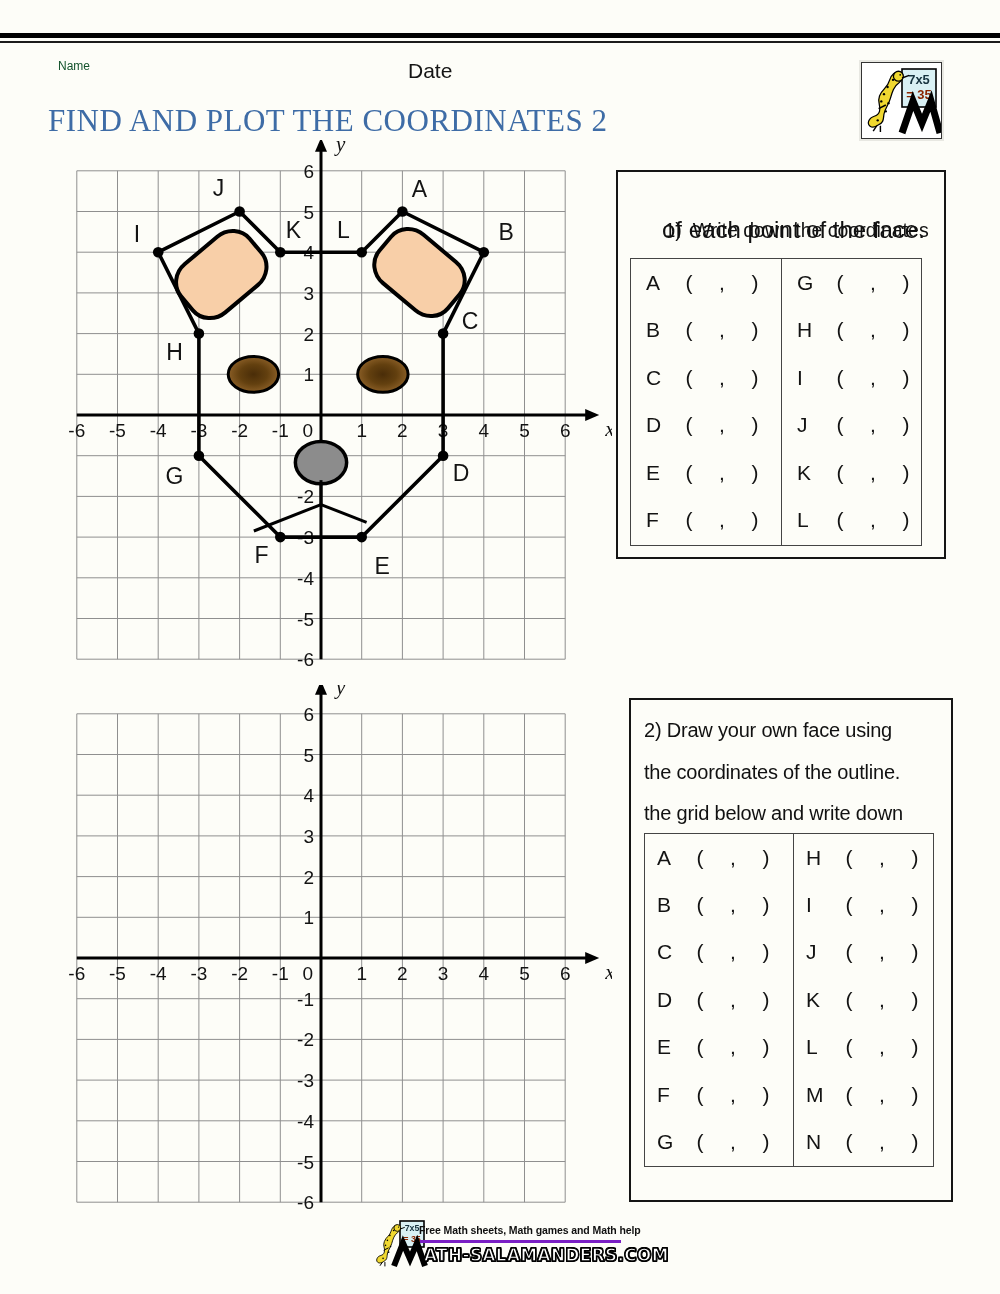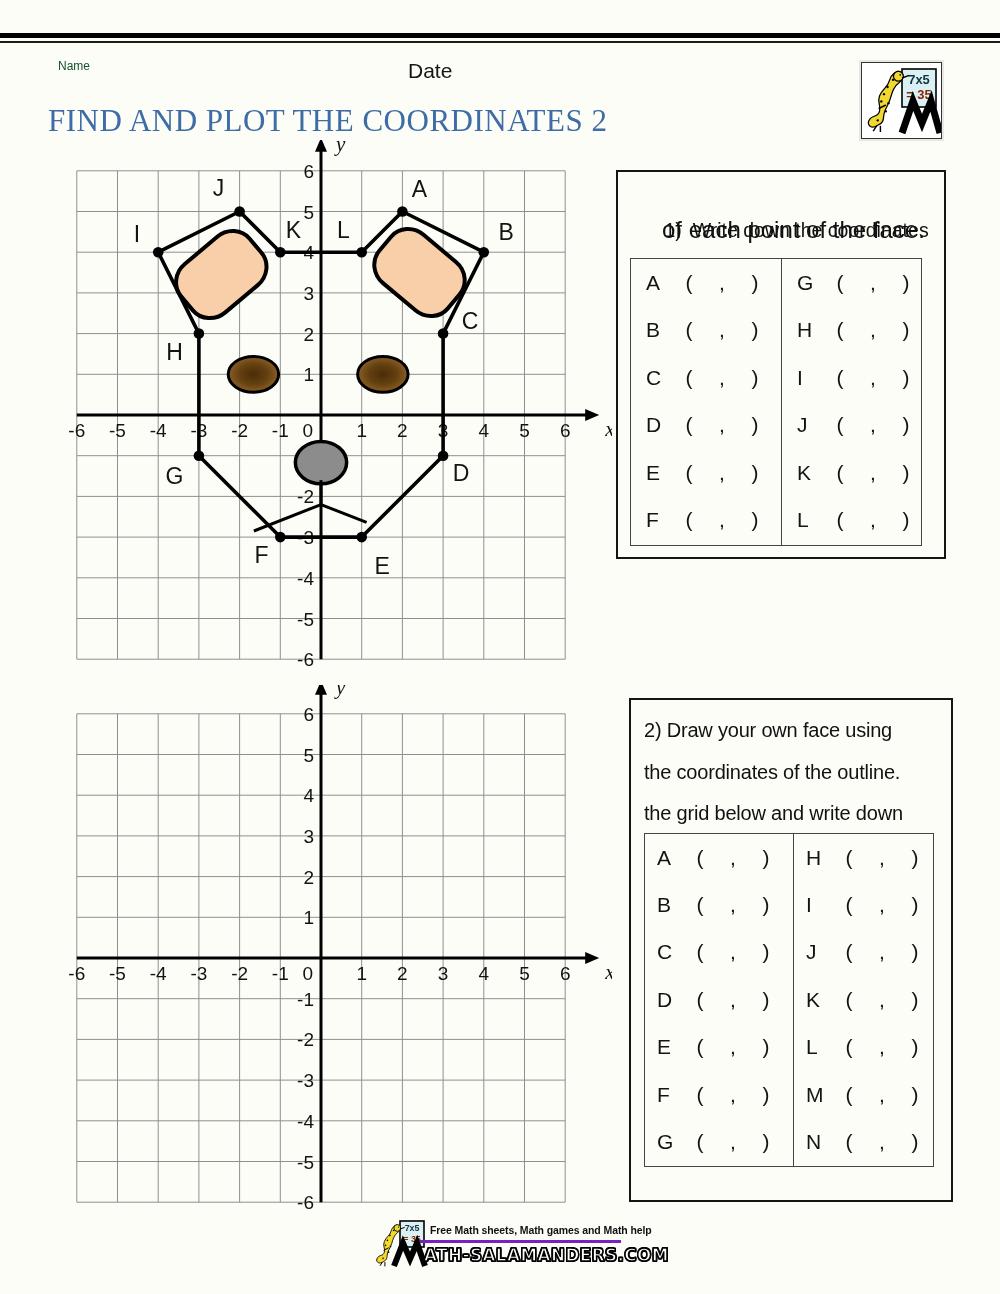--- a/index.html
+++ b/index.html
@@ -36,21 +36,21 @@
   .t1 .t-col-left { width:150px; }
   .t1 .t-col-right { width:140px; border-left:1px solid #444; }
   .t2 .t-col-left { width:148px; }
   .t2 .t-col-right { width:140px; border-left:1px solid #444; }
   .coord-row { display:flex; align-items:center; font-size:21px; color:#131313; }
   .t1 .coord-row { height:47.5px; padding-left:15px; }
   .t2 .coord-row { height:47.4px; padding-left:12px; }
   .c-letter { display:inline-block; width:31px; }
   .c-open, .c-close { display:inline-block; width:24px; text-align:center; }
   .c-comma { display:inline-block; width:42px; text-align:center; }
-  .footer-tagline { top:1224px; left:430px; font-size:10.5px; font-weight:bold; letter-spacing:-0.1px; color:#101010;text-align:center; }
+  .footer-tagline { top:1224px; left:419px; font-size:10.5px; font-weight:bold; letter-spacing:-0.1px; color:#101010;text-align:center; }
   .footer-rule { top:1240px; left:420px; width:201px; height:3px; background:#7a1fc4; }
   .footer-wordmark {
     top:1244px; left:424px; font-size:18px; font-weight:800;
     font-family:"DejaVu Sans", sans-serif; letter-spacing:0.5px;
     color:#ffffff; -webkit-text-stroke:1.3px #000;
     text-shadow:1px 1px 0 #000,-1px -1px 0 #000,1px -1px 0 #000,-1px 1px 0 #000,0 1px 0 #000,0 -1px 0 #000,1px 0 0 #000,-1px 0 0 #000;
     transform:scaleX(0.93); transform-origin:left center;
   }
 </style>
 </head>

